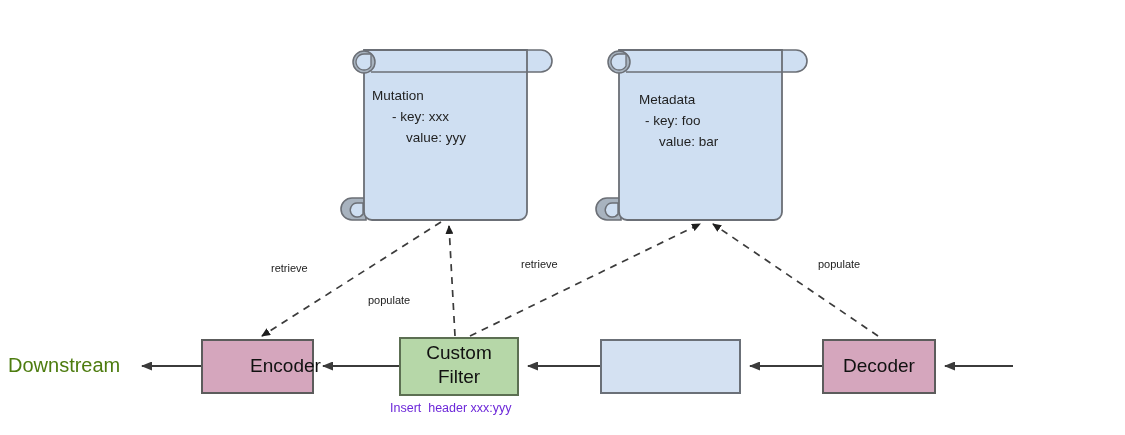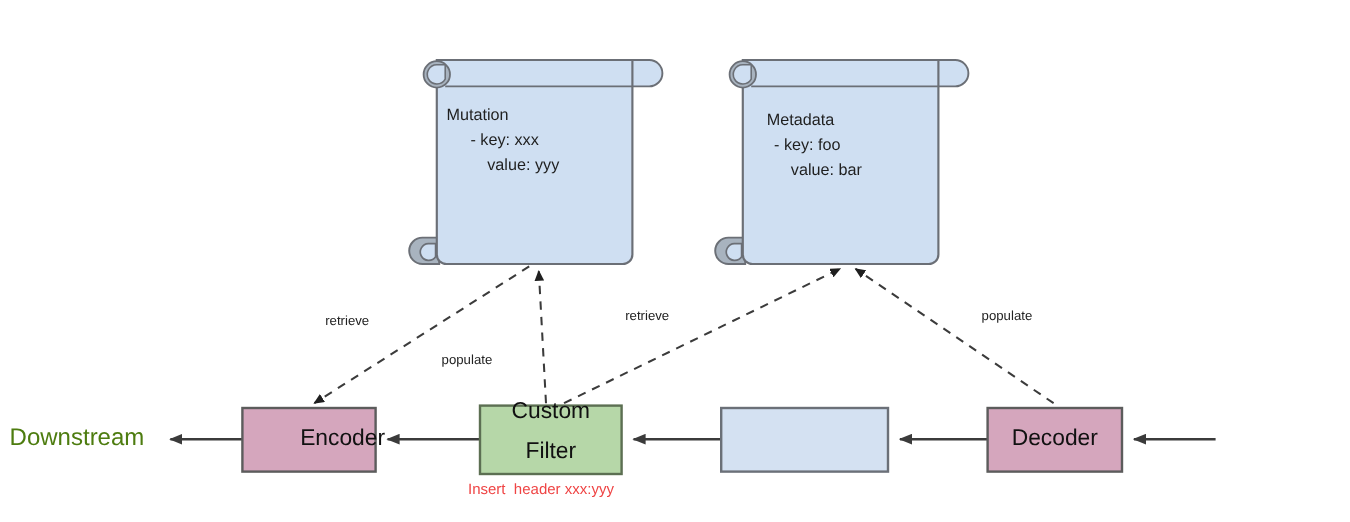--- a/index.html
+++ b/index.html
@@ -50,21 +50,21 @@
     font-size: 20px;
     color: #4d7c0f;
   }
   .doc-text {
     font-size: 13.5px;
     color: #1f1f1f;
     line-height: 1.45;
   }
   .caption {
     font-size: 12.5px;
-    color: #ef4444;
+    color: #6d28d9;
   }
   .caption-clipped {
     font-size: 12.5px;
     color: #1f1f1f;
   }
 </style>
 </head>
 <body>
 
 <div id="diagram-root">
@@ -138,21 +138,21 @@
   <div class="txt doc-text" style="left:645px; top:111px;">- key: foo</div>
   <div class="txt doc-text" style="left:659px; top:132px;">value: bar</div>
 
   <div class="txt edge-label" style="left:271px; top:262px;">retrieve</div>
   <div class="txt edge-label" style="left:368px; top:294px;">populate</div>
   <div class="txt edge-label" style="left:521px; top:258px;">retrieve</div>
   <div class="txt edge-label" style="left:818px; top:258px;">populate</div>
 
   <div class="txt node-label" style="left:202px; top:355px; width:111px;margin-left:28px;">Encoder</div>
 
-  <div class="txt node-label" style="left:400px; top:332px; width:118px;">Custom</div>
+  <div class="txt node-label" style="left:400px; top:342px; width:118px;">Custom</div>
   <div class="txt node-label" style="left:400px; top:366px; width:118px;">Filter</div>
 
 
   <div class="txt node-label" style="left:823px; top:355px; width:112px;">Decoder</div>
 
   <div class="txt io-label" style="left:8px; top:354px;">Downstream</div>
 
   <div class="txt caption" style="left:390px; top:401px;">Insert  header xxx:yyy</div>
   <div class="txt caption-clipped" style="left:410px; top:427px; overflow:hidden; height:8px;"></div>
 

